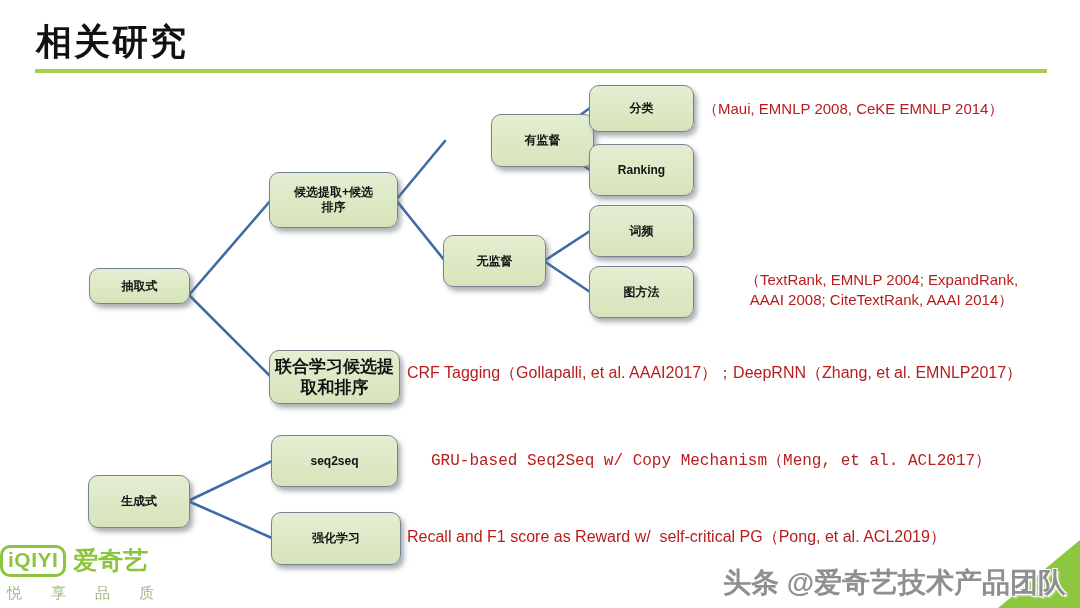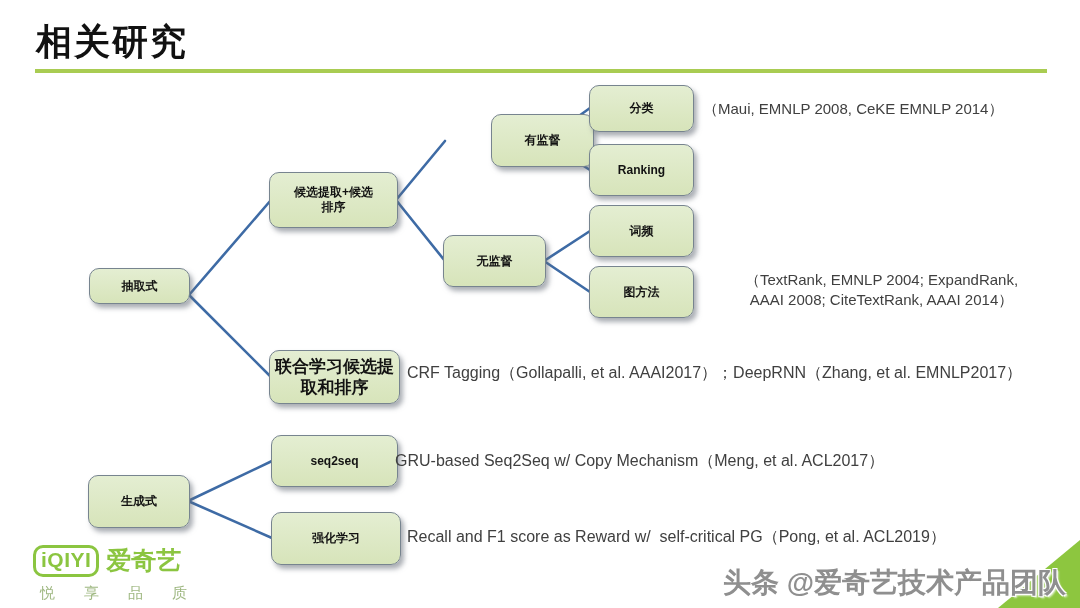--- a/index.html
+++ b/index.html
@@ -33,27 +33,27 @@
     border: 1.6px solid #77848f;
     border-radius: 10px;
     box-shadow: 3px 4px 5px rgba(100,108,118,0.55);
     font-size: 12px; font-weight: 700; color: #121212;
     line-height: 1.25;
   }
   .node.small-text { font-size: 17px; }
   
   .ann {
     position: absolute; z-index: 2;
-    white-space: pre; font-size: 16px; font-weight: 400; color: #404040;
+    white-space: pre; font-size: 16px; font-weight: 400; color: #b91c1c;
     line-height: 1.3;
   }
   .ann.centered { text-align: center; padding-left: 27px; }
   .ann.f15 { font-size: 15px; }
   
-  .logo { position: absolute; left: 33px; top: 544px; z-index: 3; }
+  .logo { position: absolute; left: 0; top: 544px; z-index: 3; }
   .logo-row { display: flex; align-items: center; gap: 7px; }
   .logo-mark {
     display: inline-block;
     border: 3px solid #8bc540; border-radius: 10px;
     padding: 0px 5px 2px 5px;
     font-size: 21px; font-weight: 800; color: #8bc540; letter-spacing: 0.5px;
   }
   .logo-name { font-size: 25px; font-weight: 700; color: #8bc540; }
   .logo-tagline {
     margin-top: 7px; padding-left: 7px;
@@ -104,21 +104,21 @@
 <div class="node small-text" style="left:269px; top:350px; width:131px; height:54px;">联合学习候选提
 取和排序</div>
 <div class="node" style="left:88px;  top:475px; width:102px; height:53px;">生成式</div>
 <div class="node" style="left:271px; top:435px; width:127px; height:52px;">seq2seq</div>
 <div class="node" style="left:271px; top:512px; width:130px; height:53px;">强化学习</div>
 
 <div class="ann f15" style="left:703px; top:99px;">（Maui, EMNLP 2008, CeKE EMNLP 2014）</div>
 <div class="ann f15 centered" style="left:698px; top:270px; width:340px;">（TextRank, EMNLP 2004; ExpandRank,
 AAAI 2008; CiteTextRank, AAAI 2014）</div>
 <div class="ann" style="left:407px; top:363px;">CRF Tagging（Gollapalli, et al. AAAI2017）；DeepRNN（Zhang, et al. EMNLP2017）</div>
-<div class="ann" style="left:395px; top:451px;">GRU-based Seq2Seq w/ Copy Mechanism（Meng, et al. ACL2017）</div>
+<div class="ann" style="left:431px; top:451px;font-family:Liberation Mono, monospace;">GRU-based Seq2Seq w/ Copy Mechanism（Meng, et al. ACL2017）</div>
 <div class="ann" style="left:407px; top:527px;">Recall and F1 score as Reward w/  self-critical PG（Pong, et al. ACL2019）</div>
 
 <div class="logo">
   <div class="logo-row">
     <span class="logo-mark">iQIYI</span>
     <span class="logo-name">爱奇艺</span>
   </div>
   <div class="logo-tagline">悦享品质</div>
 </div>
 

